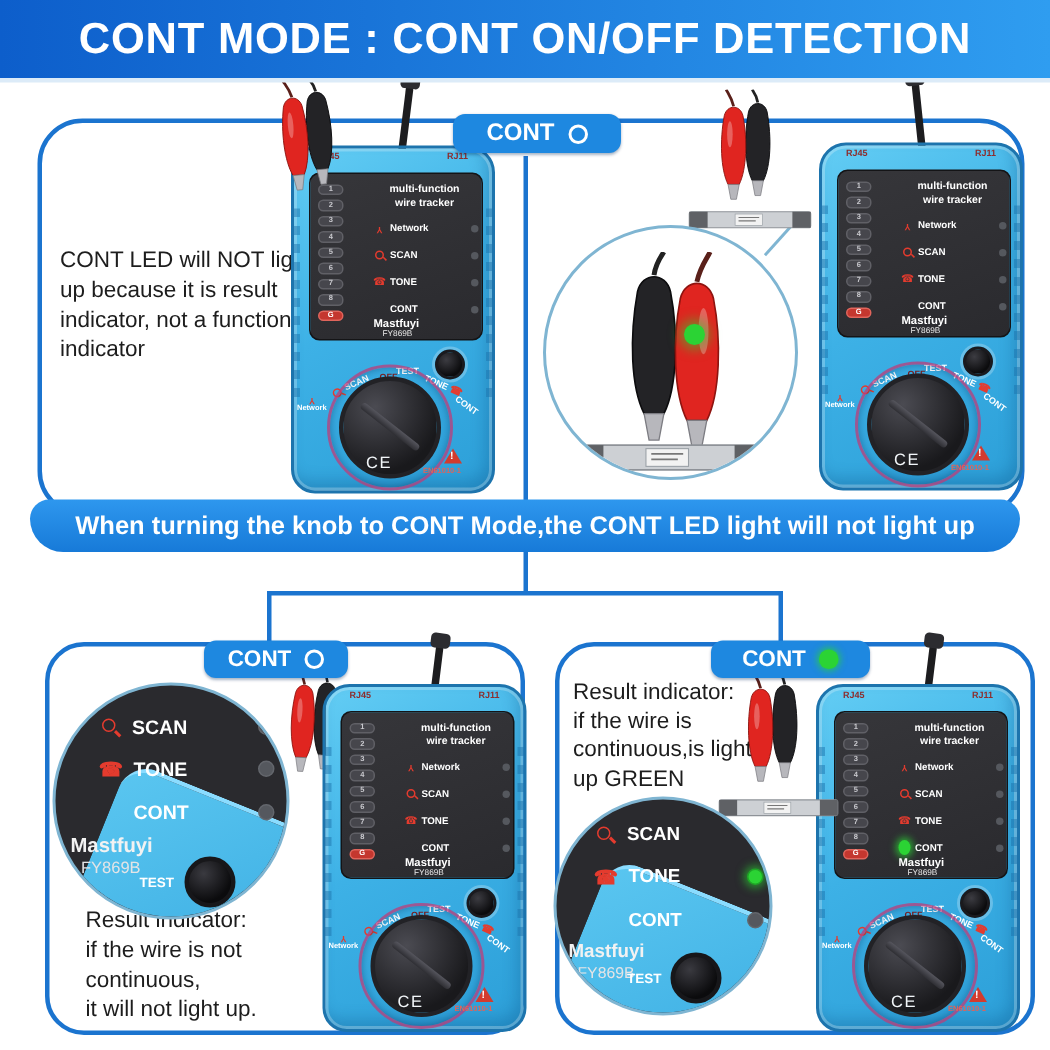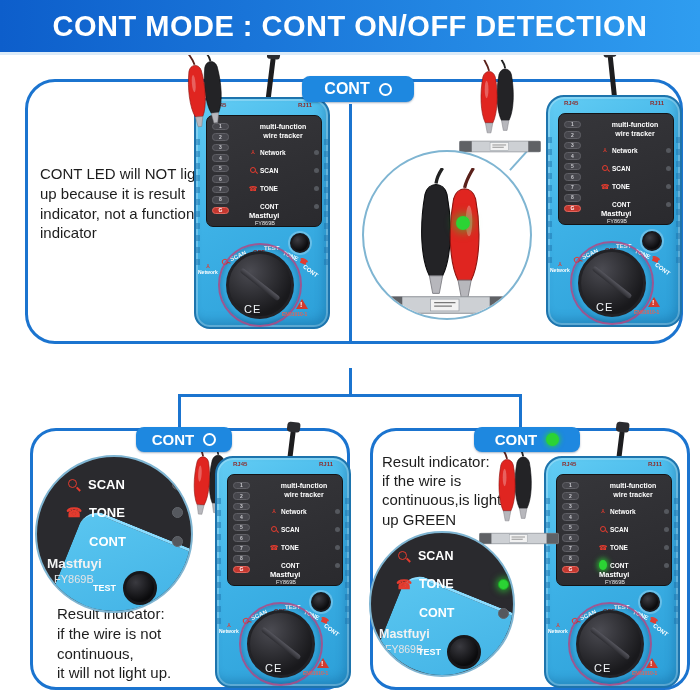--- a/index.html
+++ b/index.html
@@ -376,20 +376,23 @@
     <div class="dv-ring"></div>
     <div class="dv-knob">
       <div class="dv-ridge"></div>
     </div>
     <div class="dv-ce">CE</div>
     <div class="dv-warn"></div>
     <div class="dv-cert">EN61010-1</div>
   </div>
 </div>
 
+  <div class="mid-banner">
+    <span>When turning the knob to CONT Mode,the CONT LED light will not light up</span>
+  </div>
 
   <div class="line v-mid"></div>
   <div class="line h-split"></div>
   <div class="line v-left"></div>
   <div class="line v-right"></div>
 
   <div class="panel-box box-bl"></div>
   <div class="pill pill-bl" data-state="off">
     <span>CONT</span>
     <span class="pill-dot"></span>

